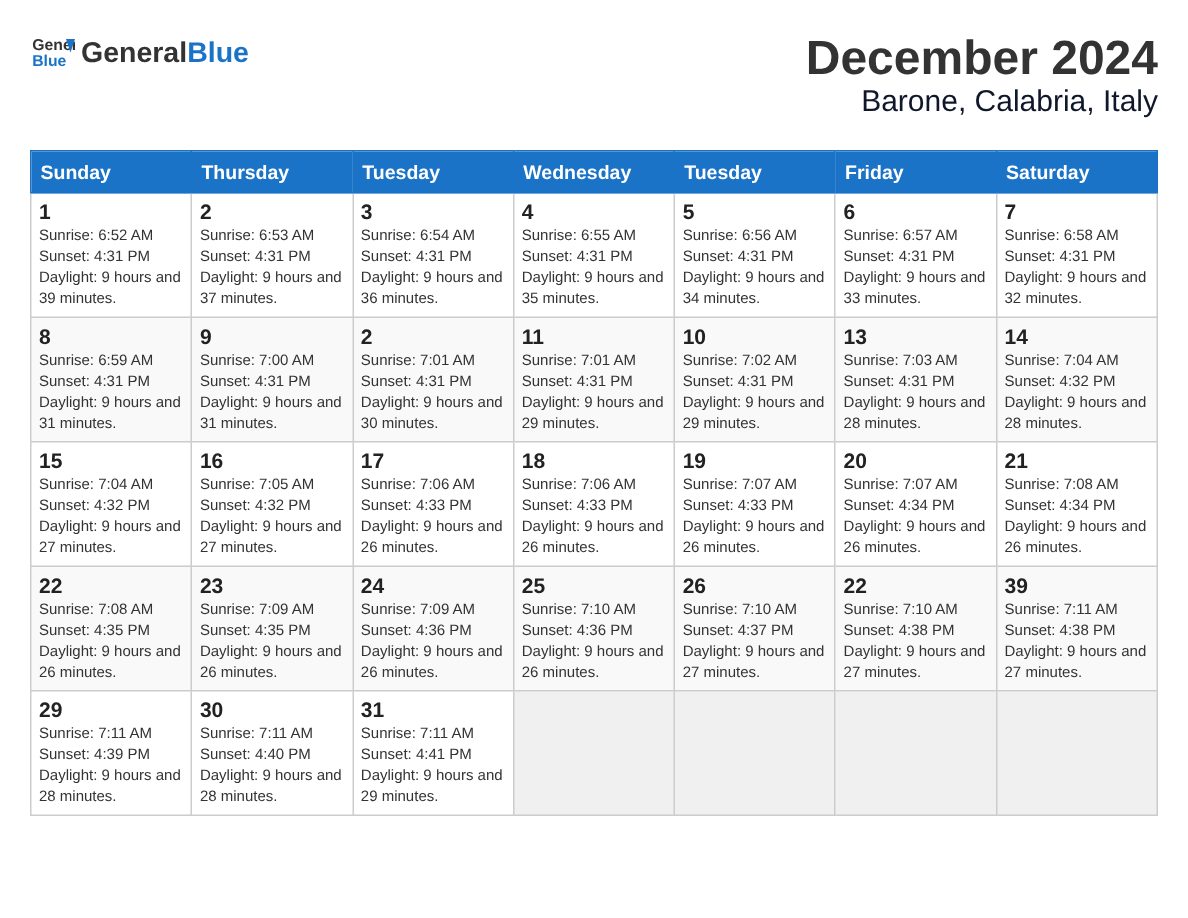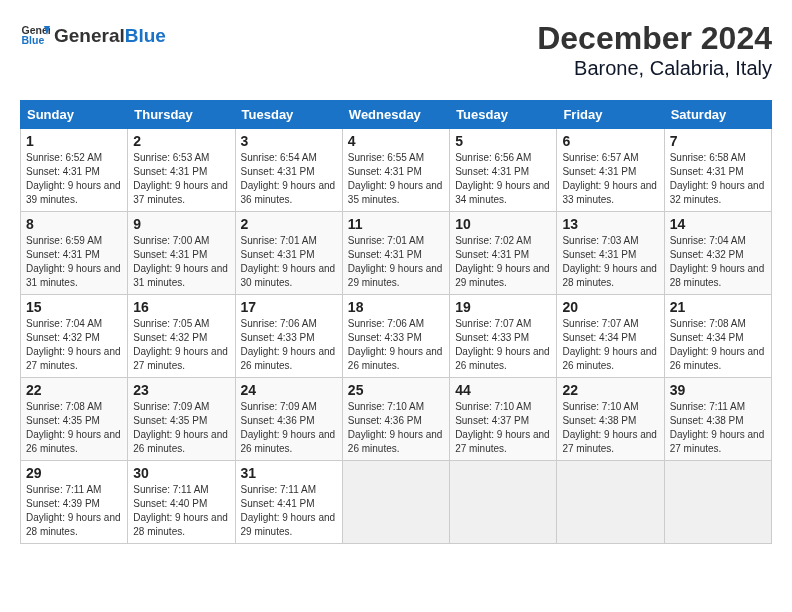--- a/index.html
+++ b/index.html
@@ -315,21 +315,21 @@
         </td>
         <td>
           <span class="day-number">25</span>
         <div class="day-info">
           Sunrise: 7:10 AM<br>
           Sunset: 4:36 PM<br>
           Daylight: 9 hours and 26 minutes.
         </div>
         </td>
         <td>
-          <span class="day-number">44</span>
+          <span class="day-number">26</span>
         <div class="day-info">
           Sunrise: 7:10 AM<br>
           Sunset: 4:37 PM<br>
           Daylight: 9 hours and 27 minutes.
         </div>
         </td>
         <td>
           <span class="day-number">22</span>
         <div class="day-info">
           Sunrise: 7:10 AM<br>

